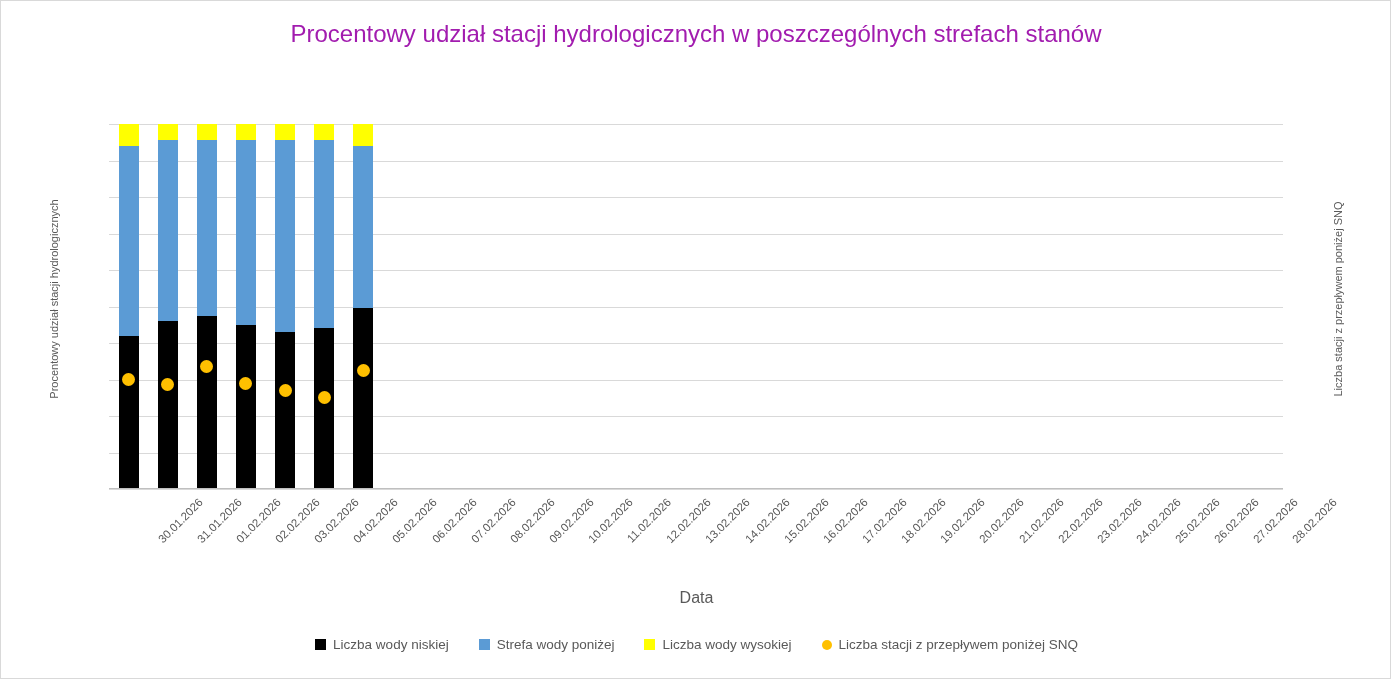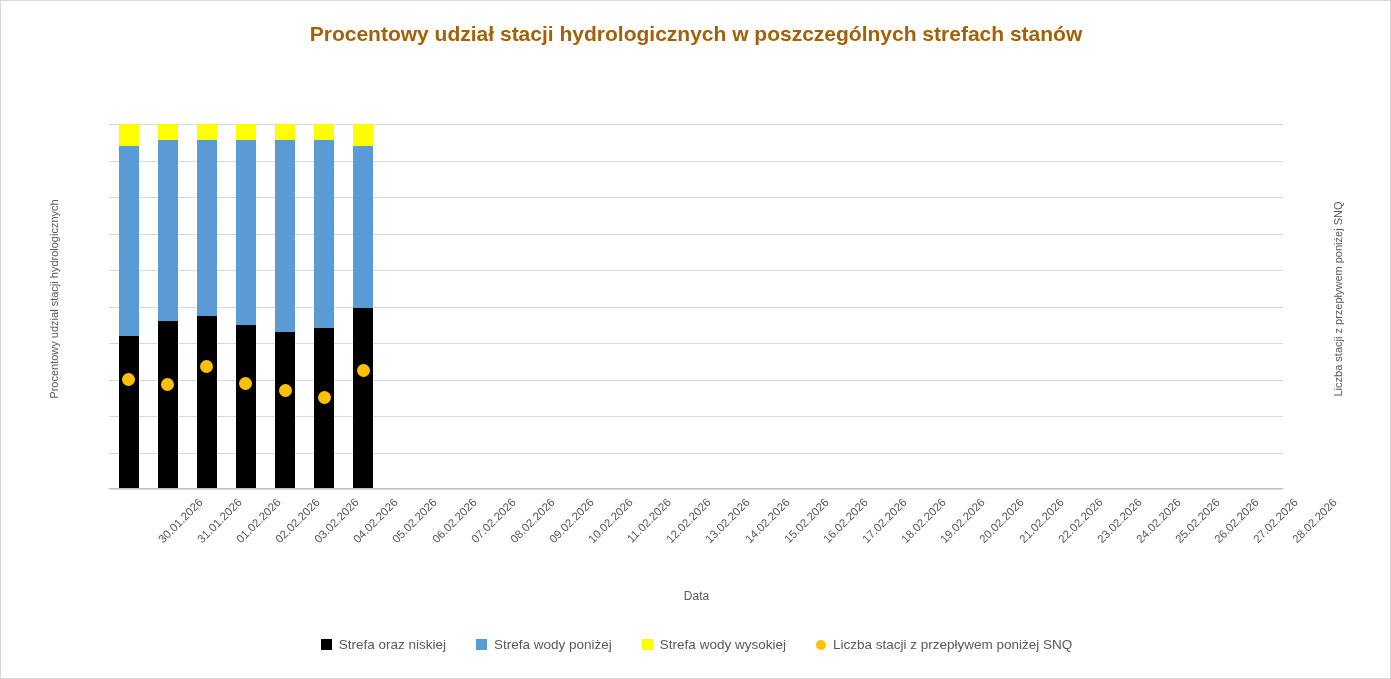--- a/index.html
+++ b/index.html
@@ -21,23 +21,23 @@
     box-sizing: border-box;
     border: 1px solid #d9d9d9;
   }
   
   #chart-title {
     position: absolute;
     left: 90px;
     top: 18px;
     width: 1210px;
     text-align: center;
-    font-size: 21px;
-    font-weight: bold;
-    color: #a16207;
+    font-size: 24px;
+    font-weight: normal;
+    color: #a21caf;
     line-height: 30px;
   }
   
   #y-left-title {
     position: absolute;
     left: -62px;
     top: 292px;
     width: 230px;
     text-align: center;
     transform: rotate(-90deg);
@@ -55,21 +55,21 @@
     font-size: 11px;
     color: #595959;
     white-space: nowrap;
   }
   #x-axis-title {
     position: absolute;
     left: 0;
     top: 588px;
     width: 1391px;
     text-align: center;
-    font-size: 12px;
+    font-size: 16px;
     color: #595959;
   }
   
   #plot {
     position: absolute;
     left: 108px;
     top: 123px;
     width: 1174px;
     height: 365px;
   }
@@ -250,29 +250,29 @@
         <div class="xtick" style="left: 1086.17px; top: 372px;">26.02.2026</div>
         <div class="xtick" style="left: 1125.3px; top: 372px;">27.02.2026</div>
         <div class="xtick" style="left: 1164.43px; top: 372px;">28.02.2026</div>
       </div>
     <div class="axis-line" style="left:0; bottom:0; width:100%; height:1px; background:#bfbfbf;"></div>
   </div>
 
   <div id="legend">
       <div class="legend-item">
         <span class="legend-swatch" style="background: rgb(0, 0, 0);"></span>
-        <span>Strefa oraz niskiej</span>
+        <span>Liczba wody niskiej</span>
       </div>
       <div class="legend-item">
         <span class="legend-swatch" style="background: rgb(91, 155, 213);"></span>
         <span>Strefa wody poniżej</span>
       </div>
       <div class="legend-item">
         <span class="legend-swatch" style="background: rgb(255, 255, 0);"></span>
-        <span>Strefa wody wysokiej</span>
+        <span>Liczba wody wysokiej</span>
       </div>
       <div class="legend-item">
         <span class="legend-swatch dot" style="background: rgb(255, 192, 0);"></span>
         <span>Liczba stacji z przepływem poniżej SNQ</span>
       </div>
     </div>
 
 </div>
 
 </body></html>

